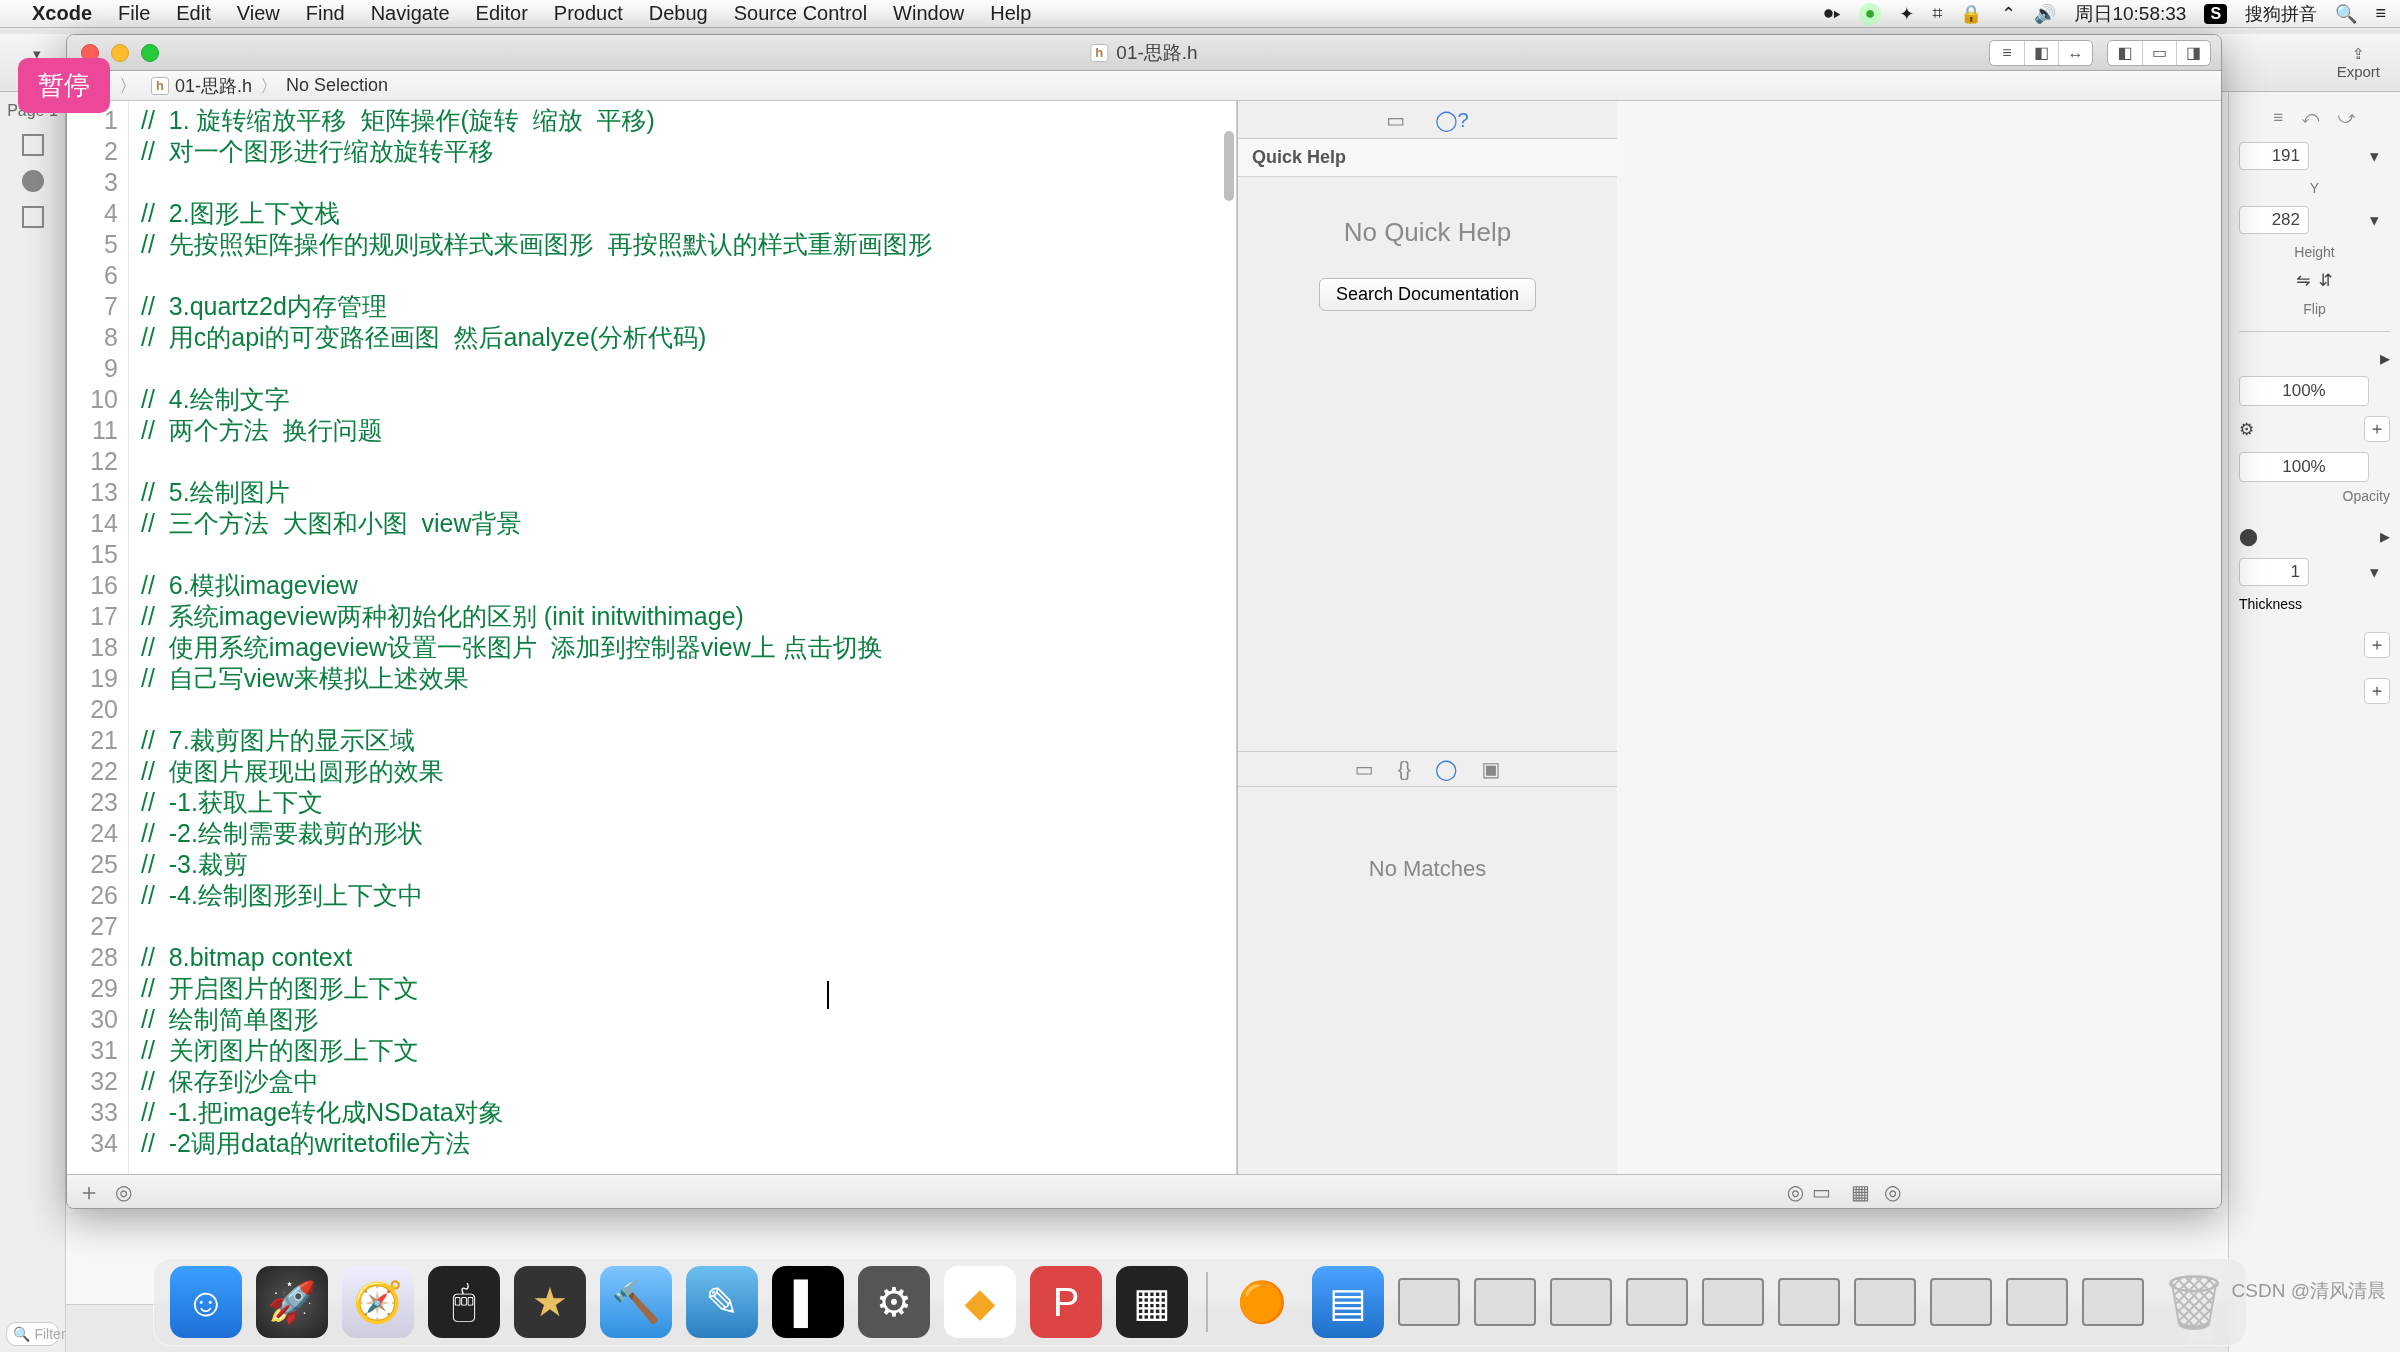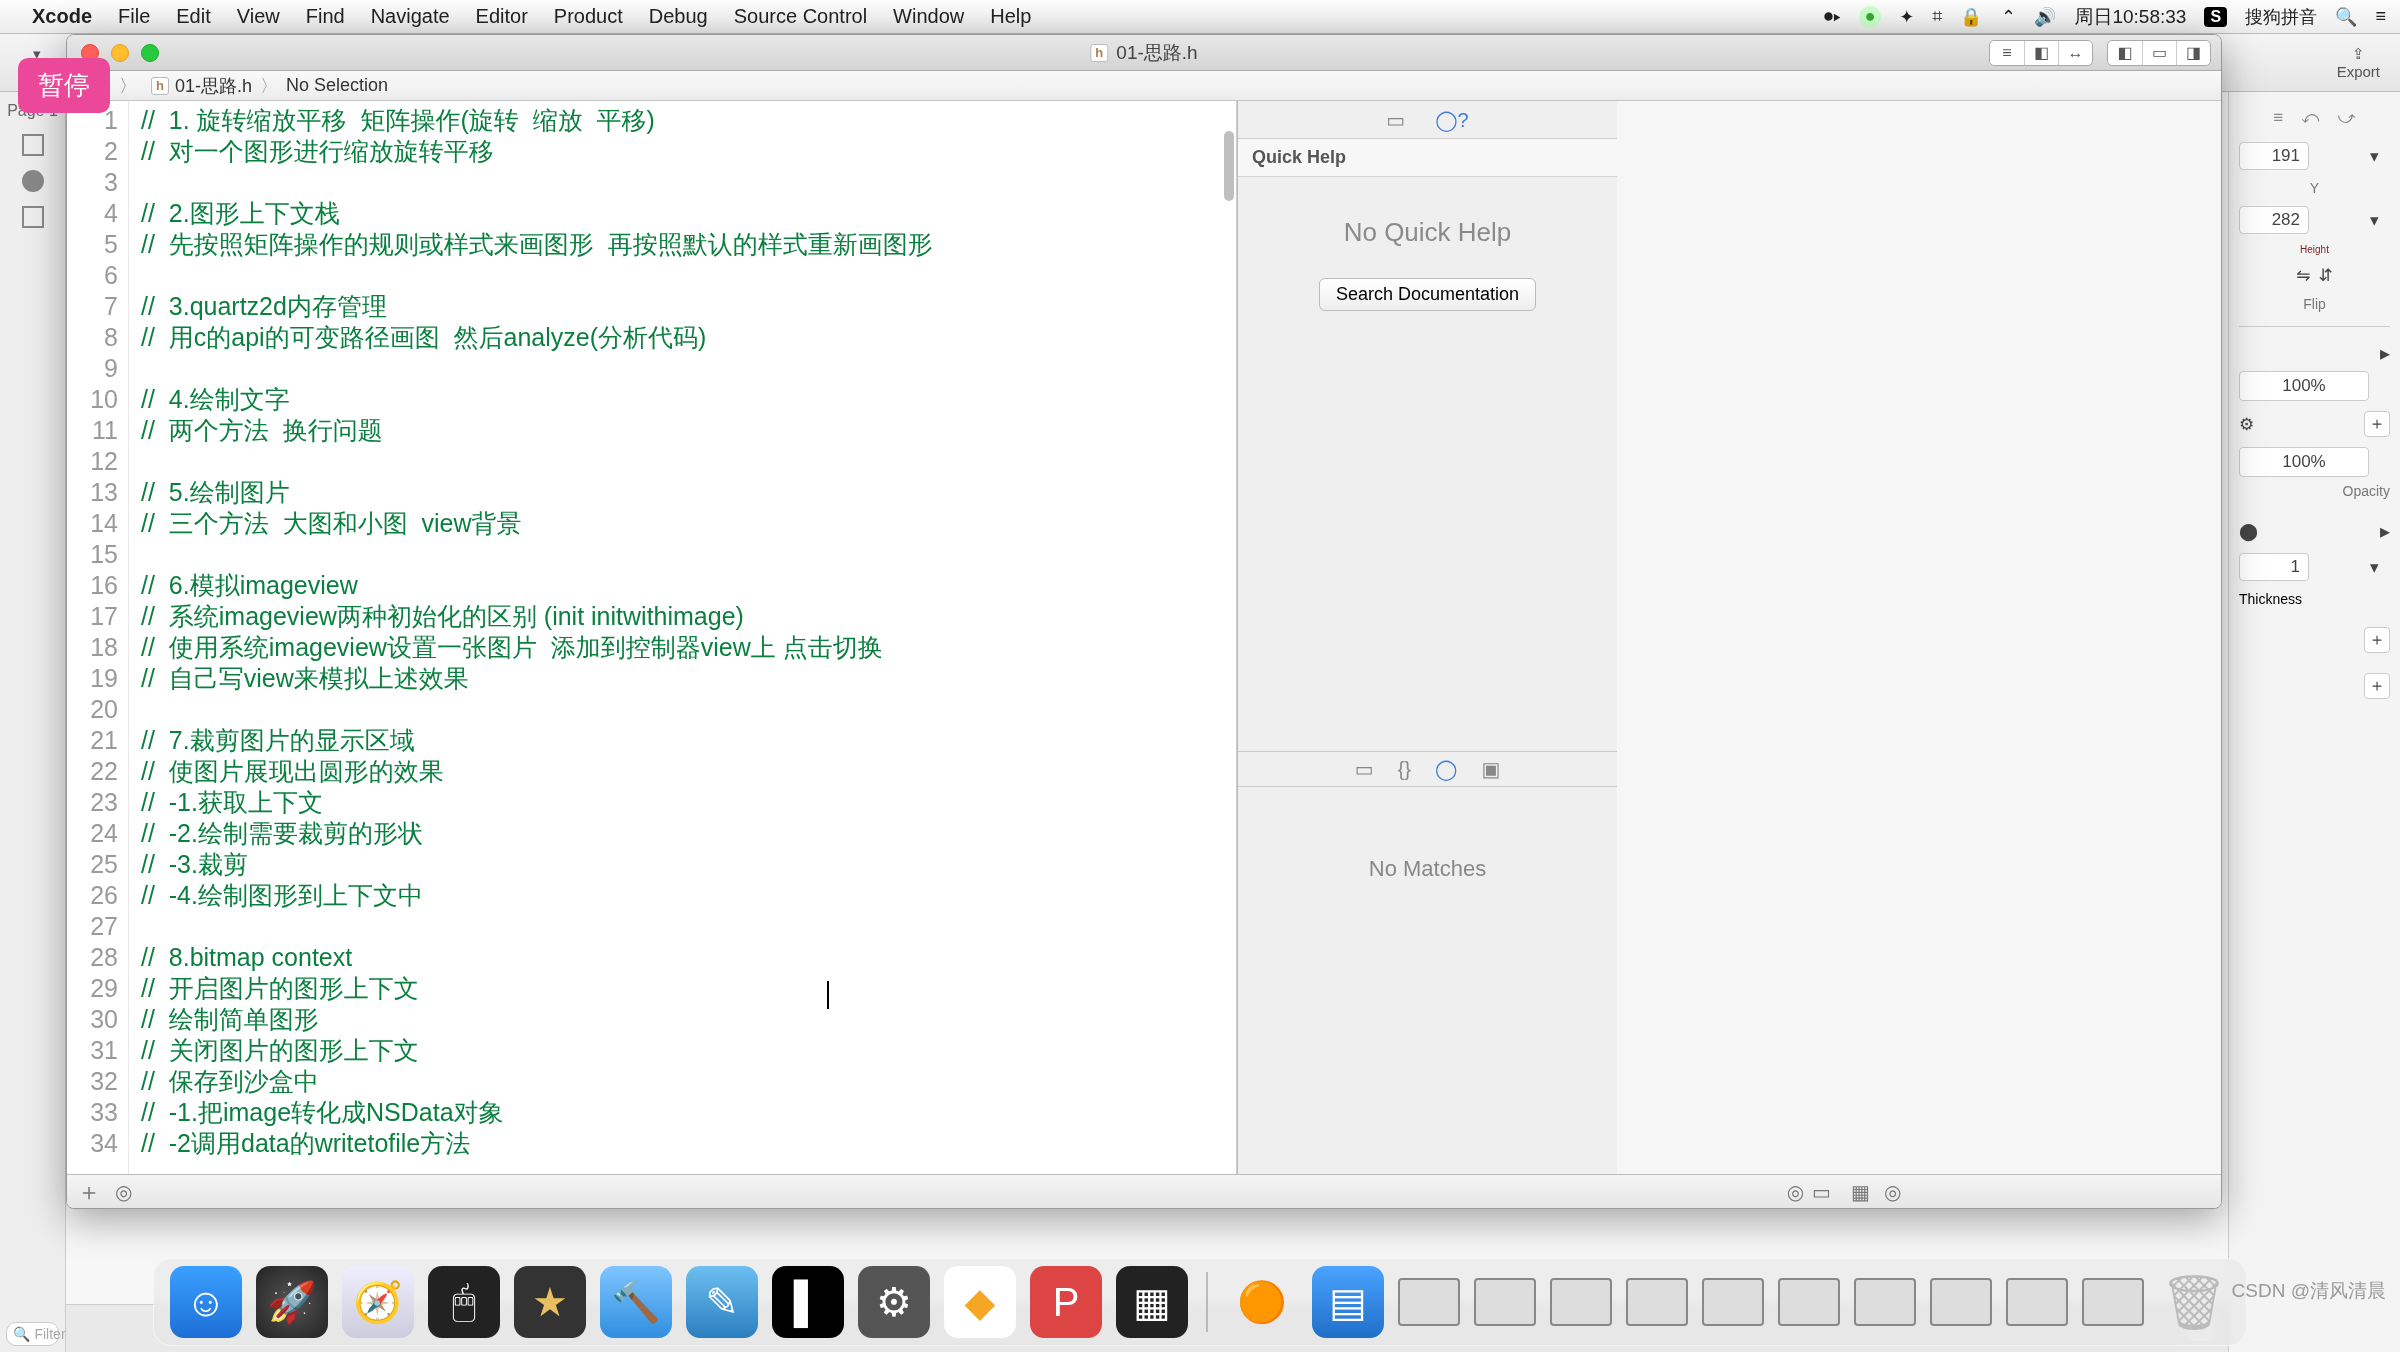--- a/index.html
+++ b/index.html
@@ -1,19 +1,19 @@
 <!DOCTYPE html>
 <html><head>
 <meta charset="utf-8">
 <style>
 * { margin: 0; padding: 0; box-sizing: border-box; font-family: -apple-system, "Helvetica Neue", Arial, sans-serif; }
 body { width: 2400px; height: 1352px; background: #e8e8e8; overflow: hidden; transform-origin: top left; }
 
 
-.menubar { position: absolute; top: 0; left: 0; right: 0; height: 34px; background: linear-gradient(#fdfdfd,#ececec); border-bottom: 1px solid #bbb; display: flex; align-items: center; padding: 0 14px; font-size: 20px; color: #222; }
+.menubar { position: absolute; top: 0; left: 0; right: 0; height: 28px; background: linear-gradient(#fdfdfd,#ececec); border-bottom: 1px solid #bbb; display: flex; align-items: center; padding: 0 14px; font-size: 20px; color: #222; }
 .menubar .apple { font-size: 24px; margin-right: 18px; }
 .menubar .mi { margin-right: 26px; cursor: default; }
 .menubar .mi.bold { font-weight: 600; }
 .menubar .spacer { flex: 1; }
 .menubar .ri { margin-left: 18px; font-size: 18px; }
 .menubar .clock { font-size: 19px; }
 .menubar .badge { background:#000; color:#fff; border-radius:4px; padding:1px 6px; font-size:16px; font-weight:bold; }
 
 
 .keynote { position: absolute; left: 0; top: 34px; right: 0; bottom: 0; background: #f7f7f7; }
@@ -167,21 +167,21 @@
     </div>
     <div class="kn-row">
         <span class="kn-field">191</span>
         <span style="width:20px;">▾</span>
       </div>
     <div style="text-align:center;color:#777;font-size:14px;">Y</div>
     <div class="kn-row">
         <span class="kn-field">282</span>
         <span style="width:20px;">▾</span>
       </div>
-    <div style="text-align:center;color:#7f1d1d;font-size:10px;">Height</div>
+    <div style="text-align:center;color:#737373;font-size:14px;">Height</div>
     <div class="kn-row" style="justify-content:center;gap:8px;margin-top:10px;">
         <span>⇋</span>
         <span>⇵</span>
       </div>
     <div style="text-align:center;color:#777;font-size:14px;">Flip</div>
     <div style="height:1px;background:#ccc;margin:14px 0;"></div>
     <div style="display:flex;align-items:center;justify-content:flex-end;">
         <span style="font-size:20px;">▸</span>
       </div>
     <div class="kn-pct">100%</div>

